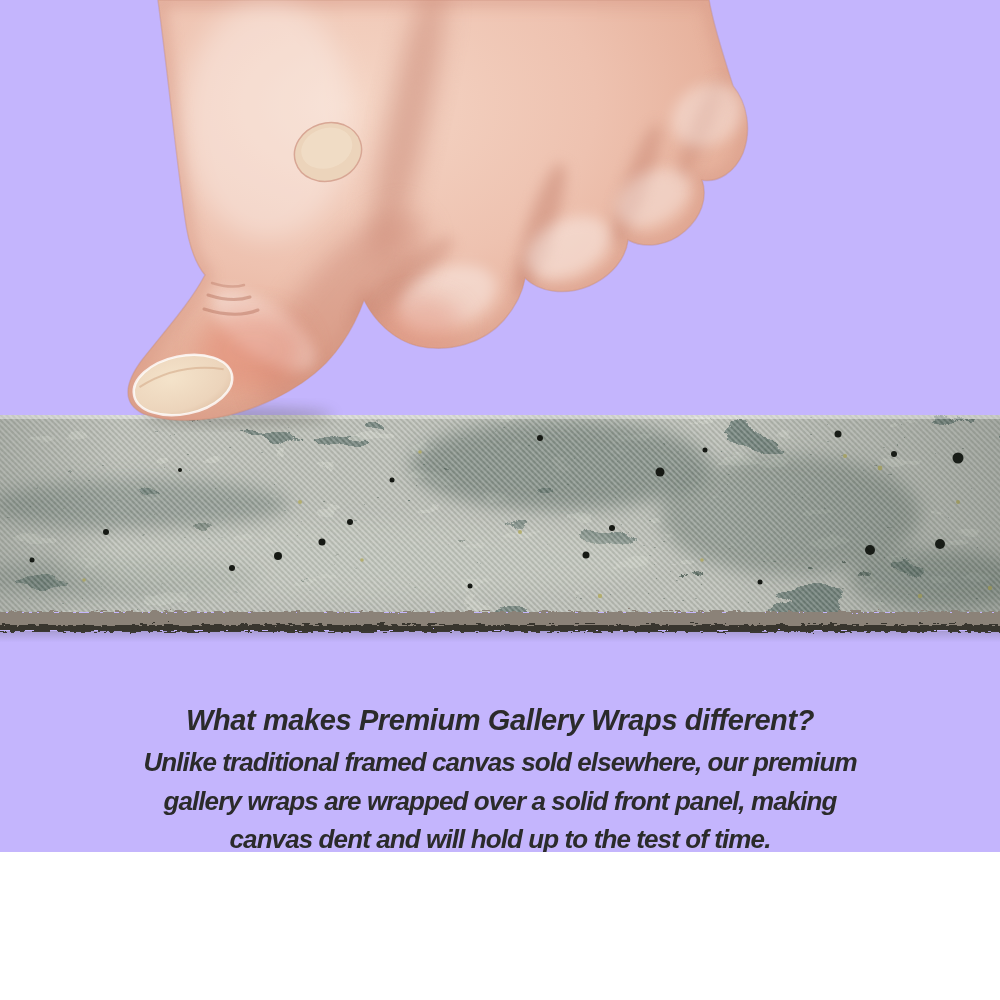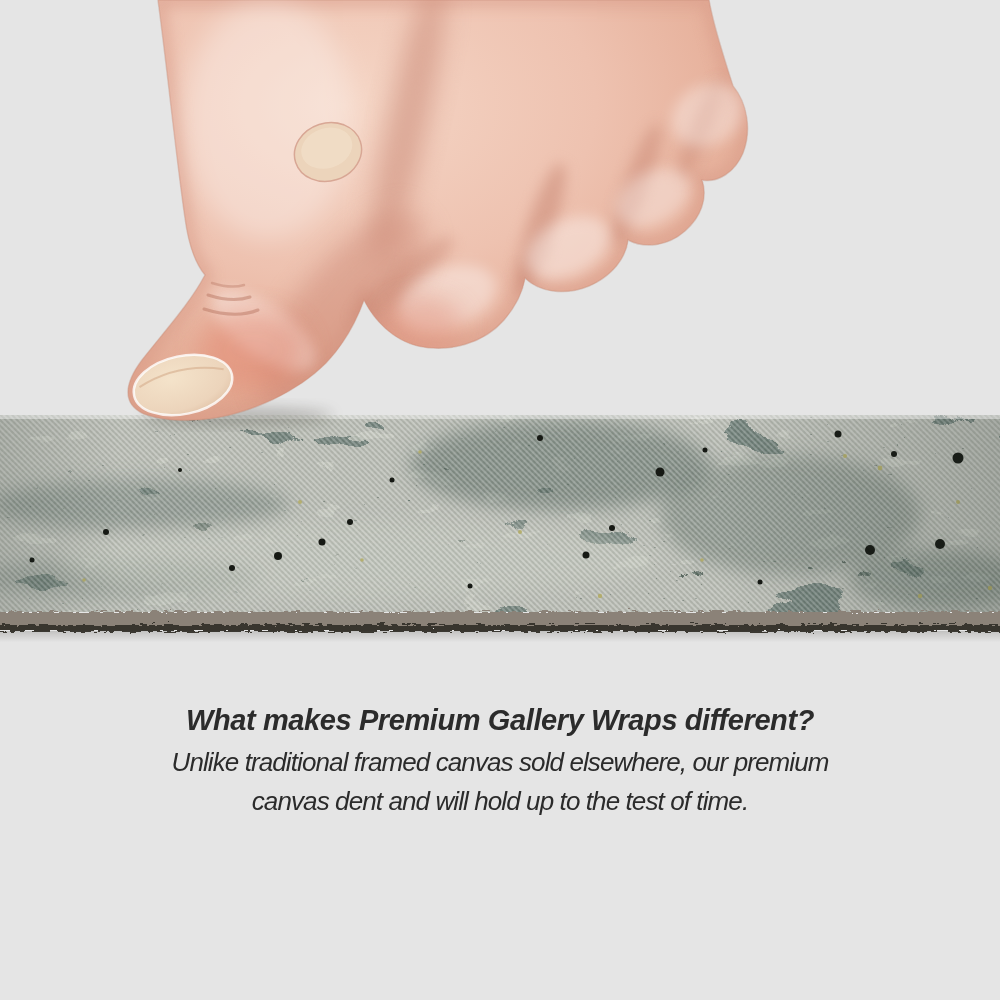--- a/index.html
+++ b/index.html
@@ -1,32 +1,32 @@
 <!DOCTYPE html>
 <html><head>
 <meta charset="utf-8">
 <style>
   html,body{margin:0;padding:0;background:#ffffff;}
   .stage{
-    position:relative;width:1000px;height:1000px;background:#e5e5e5;
+    position:relative;width:1000px;height:852px;background:#c4b5fd;
     overflow:hidden;font-family:"Liberation Sans",sans-serif;
   }
   .photo-area{position:absolute;inset:0;}
   .strip-svg{position:absolute;left:0;top:410px;width:1000px;height:240px;display:block;}
   .hand-svg{position:absolute;left:88px;top:0;width:670px;height:432px;display:block;}
   .caption{
     position:absolute;left:0;right:0;top:700px;text-align:center;
     color:#2b2b2b;font-style:italic;
   }
   .caption .heading{
     font-size:29px;font-weight:bold;letter-spacing:-0.4px;
     line-height:40px;margin:0 0 3px 0;
   }
   .caption .line{
-    font-size:26px;font-weight:400;letter-spacing:-0.9px;
+    font-size:26px;font-weight:700;letter-spacing:-0.9px;
     line-height:38.5px;margin:0;
   }
 </style>
 </head>
 <body>
 
 <div class="stage">
   <div class="photo-area">
 
     <svg class="strip-svg" viewBox="0 0 1000 240" aria-hidden="true">
@@ -244,15 +244,16 @@
       <g transform="rotate(-12 95 385)">
         <ellipse cx="95" cy="385" rx="50" ry="29" fill="url(#nailGrad)" stroke="rgba(255,255,255,0.8)" stroke-width="2.5"></ellipse>
         <path d="M 52,378 Q 95,362 138,378" fill="none" stroke="#d8b394" stroke-width="2" opacity="0.7"></path>
       </g>
     </svg>
   </div>
 
   <div class="caption">
     <p class="heading">What makes Premium Gallery Wraps different?</p>
     <p class="line">Unlike traditional framed canvas sold elsewhere, our premium</p>
+    <p class="line">gallery wraps are wrapped over a solid front panel, making</p>
     <p class="line">canvas dent and will hold up to the test of time.</p>
   </div>
 </div>
 
 </body></html>

